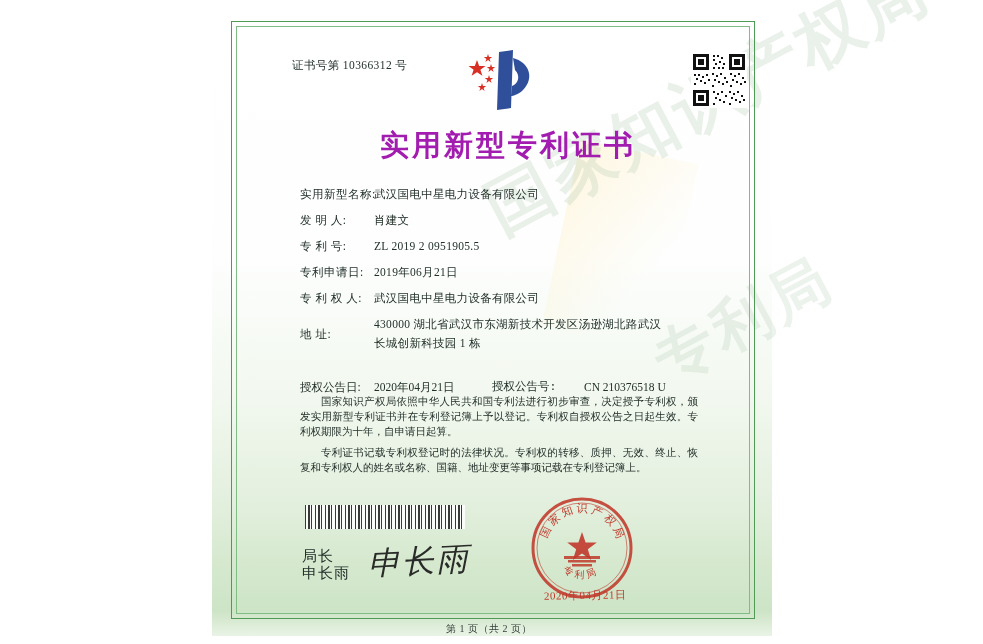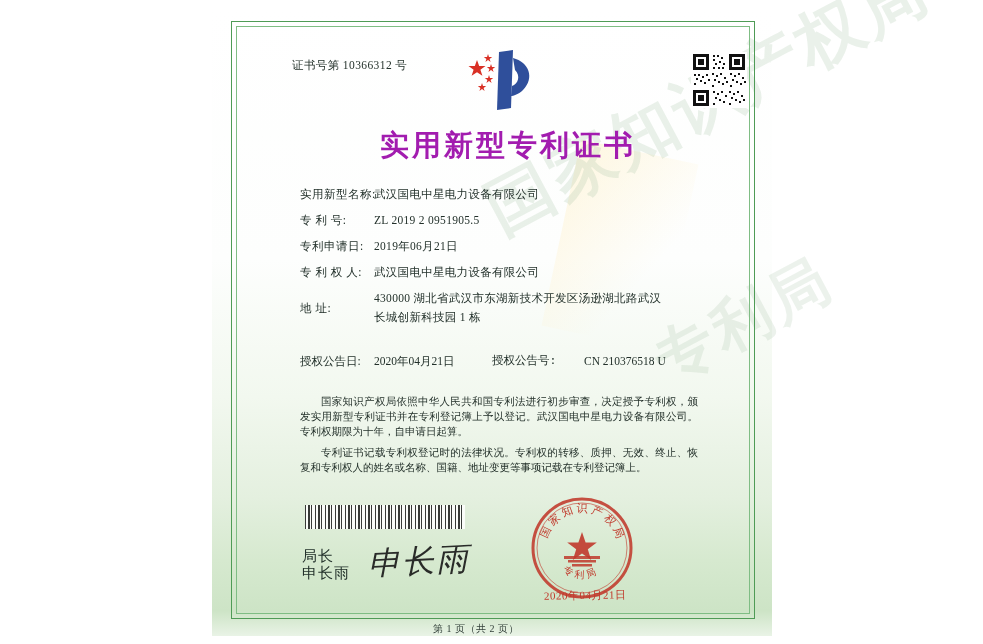--- a/index.html
+++ b/index.html
@@ -255,21 +255,21 @@
     top: 588px;
     font-size: 11px;
     color: #c0392b;
     letter-spacing: 0.5px;
     transform: rotate(-1deg);
   }
 
   
   .footer {
     position: absolute;
-    left: 220px;
+    left: 233px;
     top: 622px;
     width: 512px;
     text-align: center;
     font-size: 10px;
     color: #33413a;
     letter-spacing: 0.5px;
   }
 </style>
 </head>
 <body>
@@ -373,20 +373,24 @@
   </div>
 
   <div class="title">实用新型专利证书</div>
 
   <div class="fields">
     <div class="row">
       <div class="label">实用新型名称:</div>
       <div class="value">武汉国电中星电力设备有限公司</div>
     </div>
     <div class="row">
+      <div class="label">发 明 人:</div>
+      <div class="value">肖建文</div>
+    </div>
+    <div class="row">
       <div class="label">专 利 号:</div>
       <div class="value">ZL 2019 2 0951905.5</div>
     </div>
     <div class="row">
       <div class="label">专利申请日:</div>
       <div class="value">2019年06月21日</div>
     </div>
     <div class="row">
       <div class="label">专 利 权 人:</div>
       <div class="value">武汉国电中星电力设备有限公司</div>
@@ -400,21 +404,21 @@
     </div>
     <div class="row-inline">
       <div class="label">授权公告日:</div>
       <div class="value">2020年04月21日</div>
       <div class="label2">授权公告号:</div>
       <div class="value2">CN 210376518 U</div>
     </div>
   </div>
 
   <div class="body-text">
-    <p>国家知识产权局依照中华人民共和国专利法进行初步审查，决定授予专利权，颁发实用新型专利证书并在专利登记簿上予以登记。武汉国电中星电力设备有限公司。专利权期限为十年，自申请日起算。</p>
+    <p>国家知识产权局依照中华人民共和国专利法进行初步审查，决定授予专利权，颁发实用新型专利证书并在专利登记簿上予以登记。专利权自授权公告之日起生效。专利权期限为十年，自申请日起算。</p>
     <p>专利证书记载专利权登记时的法律状况。专利权的转移、质押、无效、终止、恢复和专利权人的姓名或名称、国籍、地址变更等事项记载在专利登记簿上。</p>
   </div>
 
   <div class="barcode"></div>
 
   <div class="director">
     <div>局长</div>
     <div>申长雨</div>
   </div>
 

